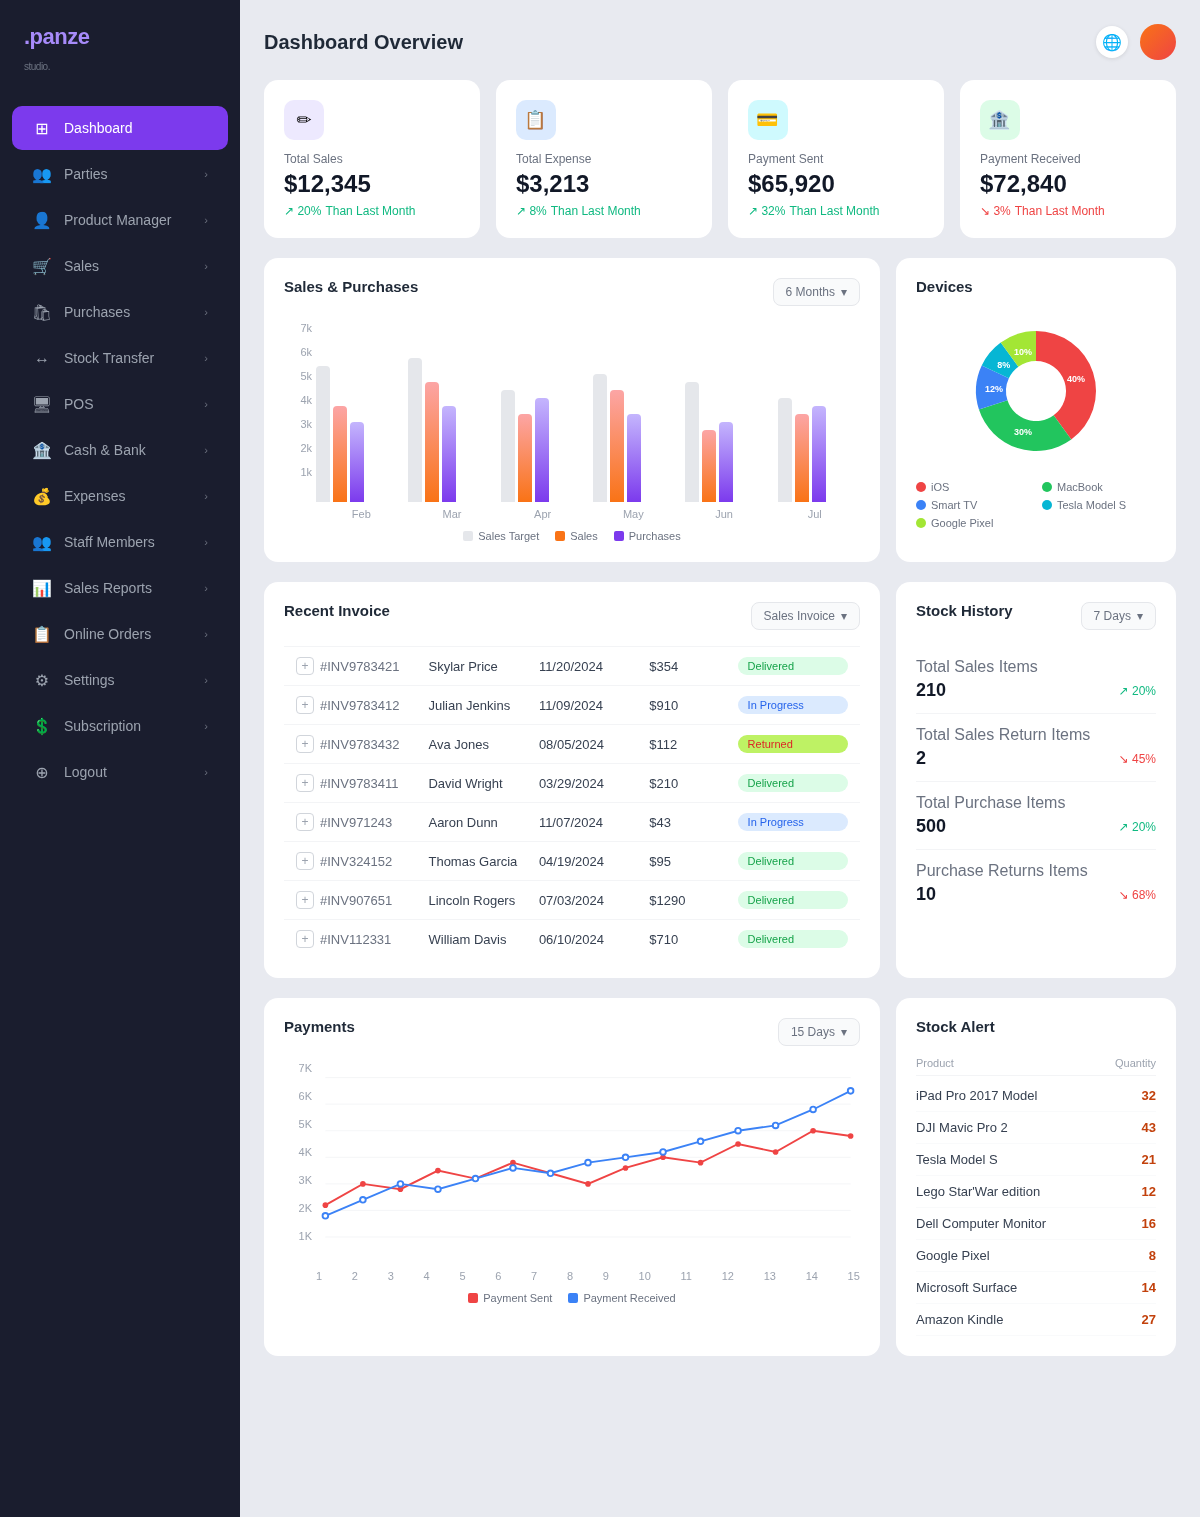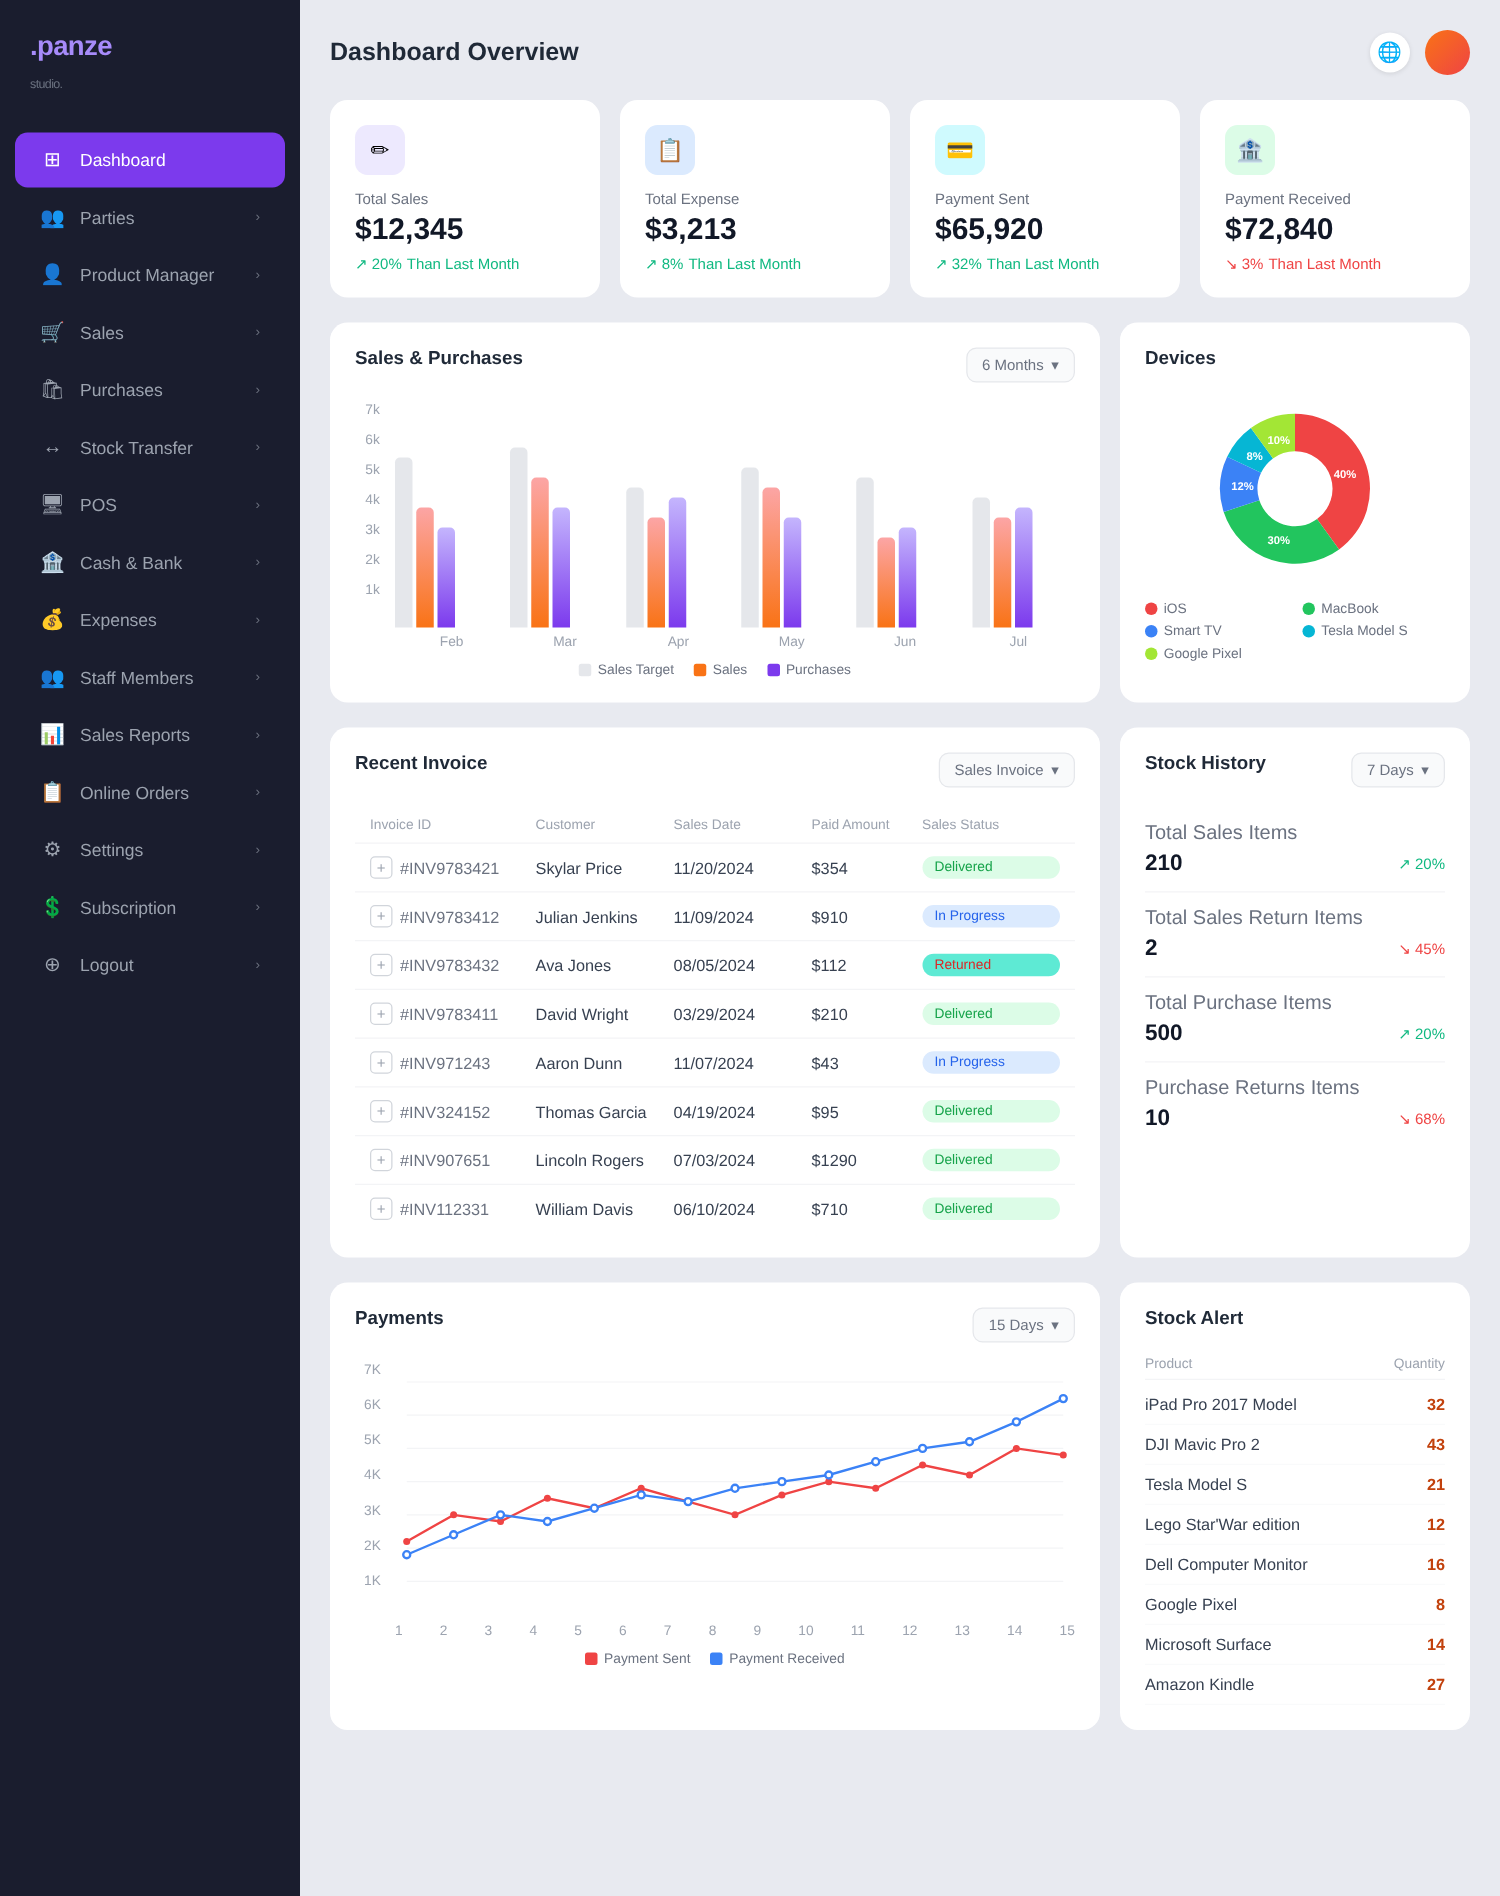--- a/index.html
+++ b/index.html
@@ -57,41 +57,41 @@
     .pie-legend { display: grid; grid-template-columns: 1fr 1fr; gap: 6px 12px; margin-top: 10px; }
     .pie-legend-item { display: flex; align-items: center; gap: 5px; font-size: 11px; color: #6b7280; }
     .pie-dot { width: 10px; height: 10px; border-radius: 50%; }
     .table-header { display: grid; grid-template-columns: 1.2fr 1fr 1fr 0.8fr 1fr; padding: 8px 12px; font-size: 11px; color: #9ca3af; font-weight: 500; }
     .table-row-item { display: grid; grid-template-columns: 1.2fr 1fr 1fr 0.8fr 1fr; padding: 10px 12px; border-top: 1px solid #f3f4f6; align-items: center; font-size: 13px; color: #374151; }
     .row-id { display: flex; align-items: center; gap: 6px; color: #6b7280; }
     .plus-btn { width: 18px; height: 18px; border: 1px solid #d1d5db; border-radius: 4px; display: flex; align-items: center; justify-content: center; font-size: 12px; color: #9ca3af; cursor: pointer; }
     .status-badge { display: inline-block; padding: 3px 10px; border-radius: 12px; font-size: 11px; font-weight: 500; }
     .status-delivered { background: #dcfce7; color: #16a34a; }
     .status-inprogress { background: #dbeafe; color: #2563eb; }
-    .status-returned { background: #5eead4; color: #dc2626; }
+    .status-returned { background: #bef264; color: #dc2626; }
 
     
     .bottom-row { display: grid; grid-template-columns: 1fr 280px; gap: 16px; }
 
     
     .stock-history-card { }
     .stock-metric { padding: 12px 0; border-bottom: 1px solid #f3f4f6; }
     .stock-metric:last-child { border-bottom: none; }
     .stock-metric-label { font-size: 16px; color: #6b7280; margin-bottom: 4px; }
     .stock-metric-row { display: flex; align-items: center; justify-content: space-between; }
     .stock-metric-value { font-size: 18px; font-weight: 700; color: #111827; }
     .stock-change { font-size: 12px; }
     .change-up { color: #10b981; }
     .change-down { color: #ef4444; }
     .stock-alert-header { display: flex; justify-content: space-between; font-size: 11px; color: #9ca3af; padding: 6px 0; border-bottom: 1px solid #f3f4f6; margin-bottom: 4px; }
     .stock-alert-row { display: flex; justify-content: space-between; align-items: center; padding: 8px 0; border-bottom: 1px solid #f9fafb; font-size: 13px; color: #374151; }
     .stock-alert-qty { font-weight: 700; color: #c2410c; }
 
     
-    .yaxis-labels { position: absolute; left: 0; top: 0; bottom: 24px; display: flex; flex-direction: column; justify-content: space-between; font-size: 11px; color: #9ca3af; width: 28px; text-align: right; align-items: center; }
+    .yaxis-labels { position: absolute; left: 0; top: 0; bottom: 24px; display: flex; flex-direction: column; justify-content: space-between; font-size: 11px; color: #9ca3af; width: 28px; text-align: right; }
     .chart-relative { position: relative; }
     .xaxis-labels { display: flex; justify-content: space-between; padding-left: 32px; margin-top: 4px; font-size: 11px; color: #9ca3af; }
   </style>
 </head>
 <body>
 
 <div class="sidebar">
   <div class="sidebar-logo">
     <span>.panze</span><br>
     <span style="font-size:10px;color:#6b7280;font-weight:400;">studio.</span>
@@ -347,27 +347,20 @@
 
   <div style="display:grid;grid-template-columns:1fr 280px;gap:16px;margin-bottom:20px;">
 
     <div class="card">
       <div class="card-header">
         <span class="card-title">Recent Invoice</span>
         <div class="dropdown-btn">
           <span>Sales Invoice</span>
           <span>▾</span>
         </div>
-      </div>
-      <div class="table-header">
-        <span>Invoice ID</span>
-        <span>Customer</span>
-        <span>Sales Date</span>
-        <span>Paid Amount</span>
-        <span>Sales Status</span>
       </div>
       <div id="invoice-table-body">
           <div class="table-row-item">
     <div class="row-id">
       <div class="plus-btn">+</div>
       #INV9783421
     </div>
     <span>Skylar Price</span>
     <span>11/20/2024</span>
     <span>$354</span>

